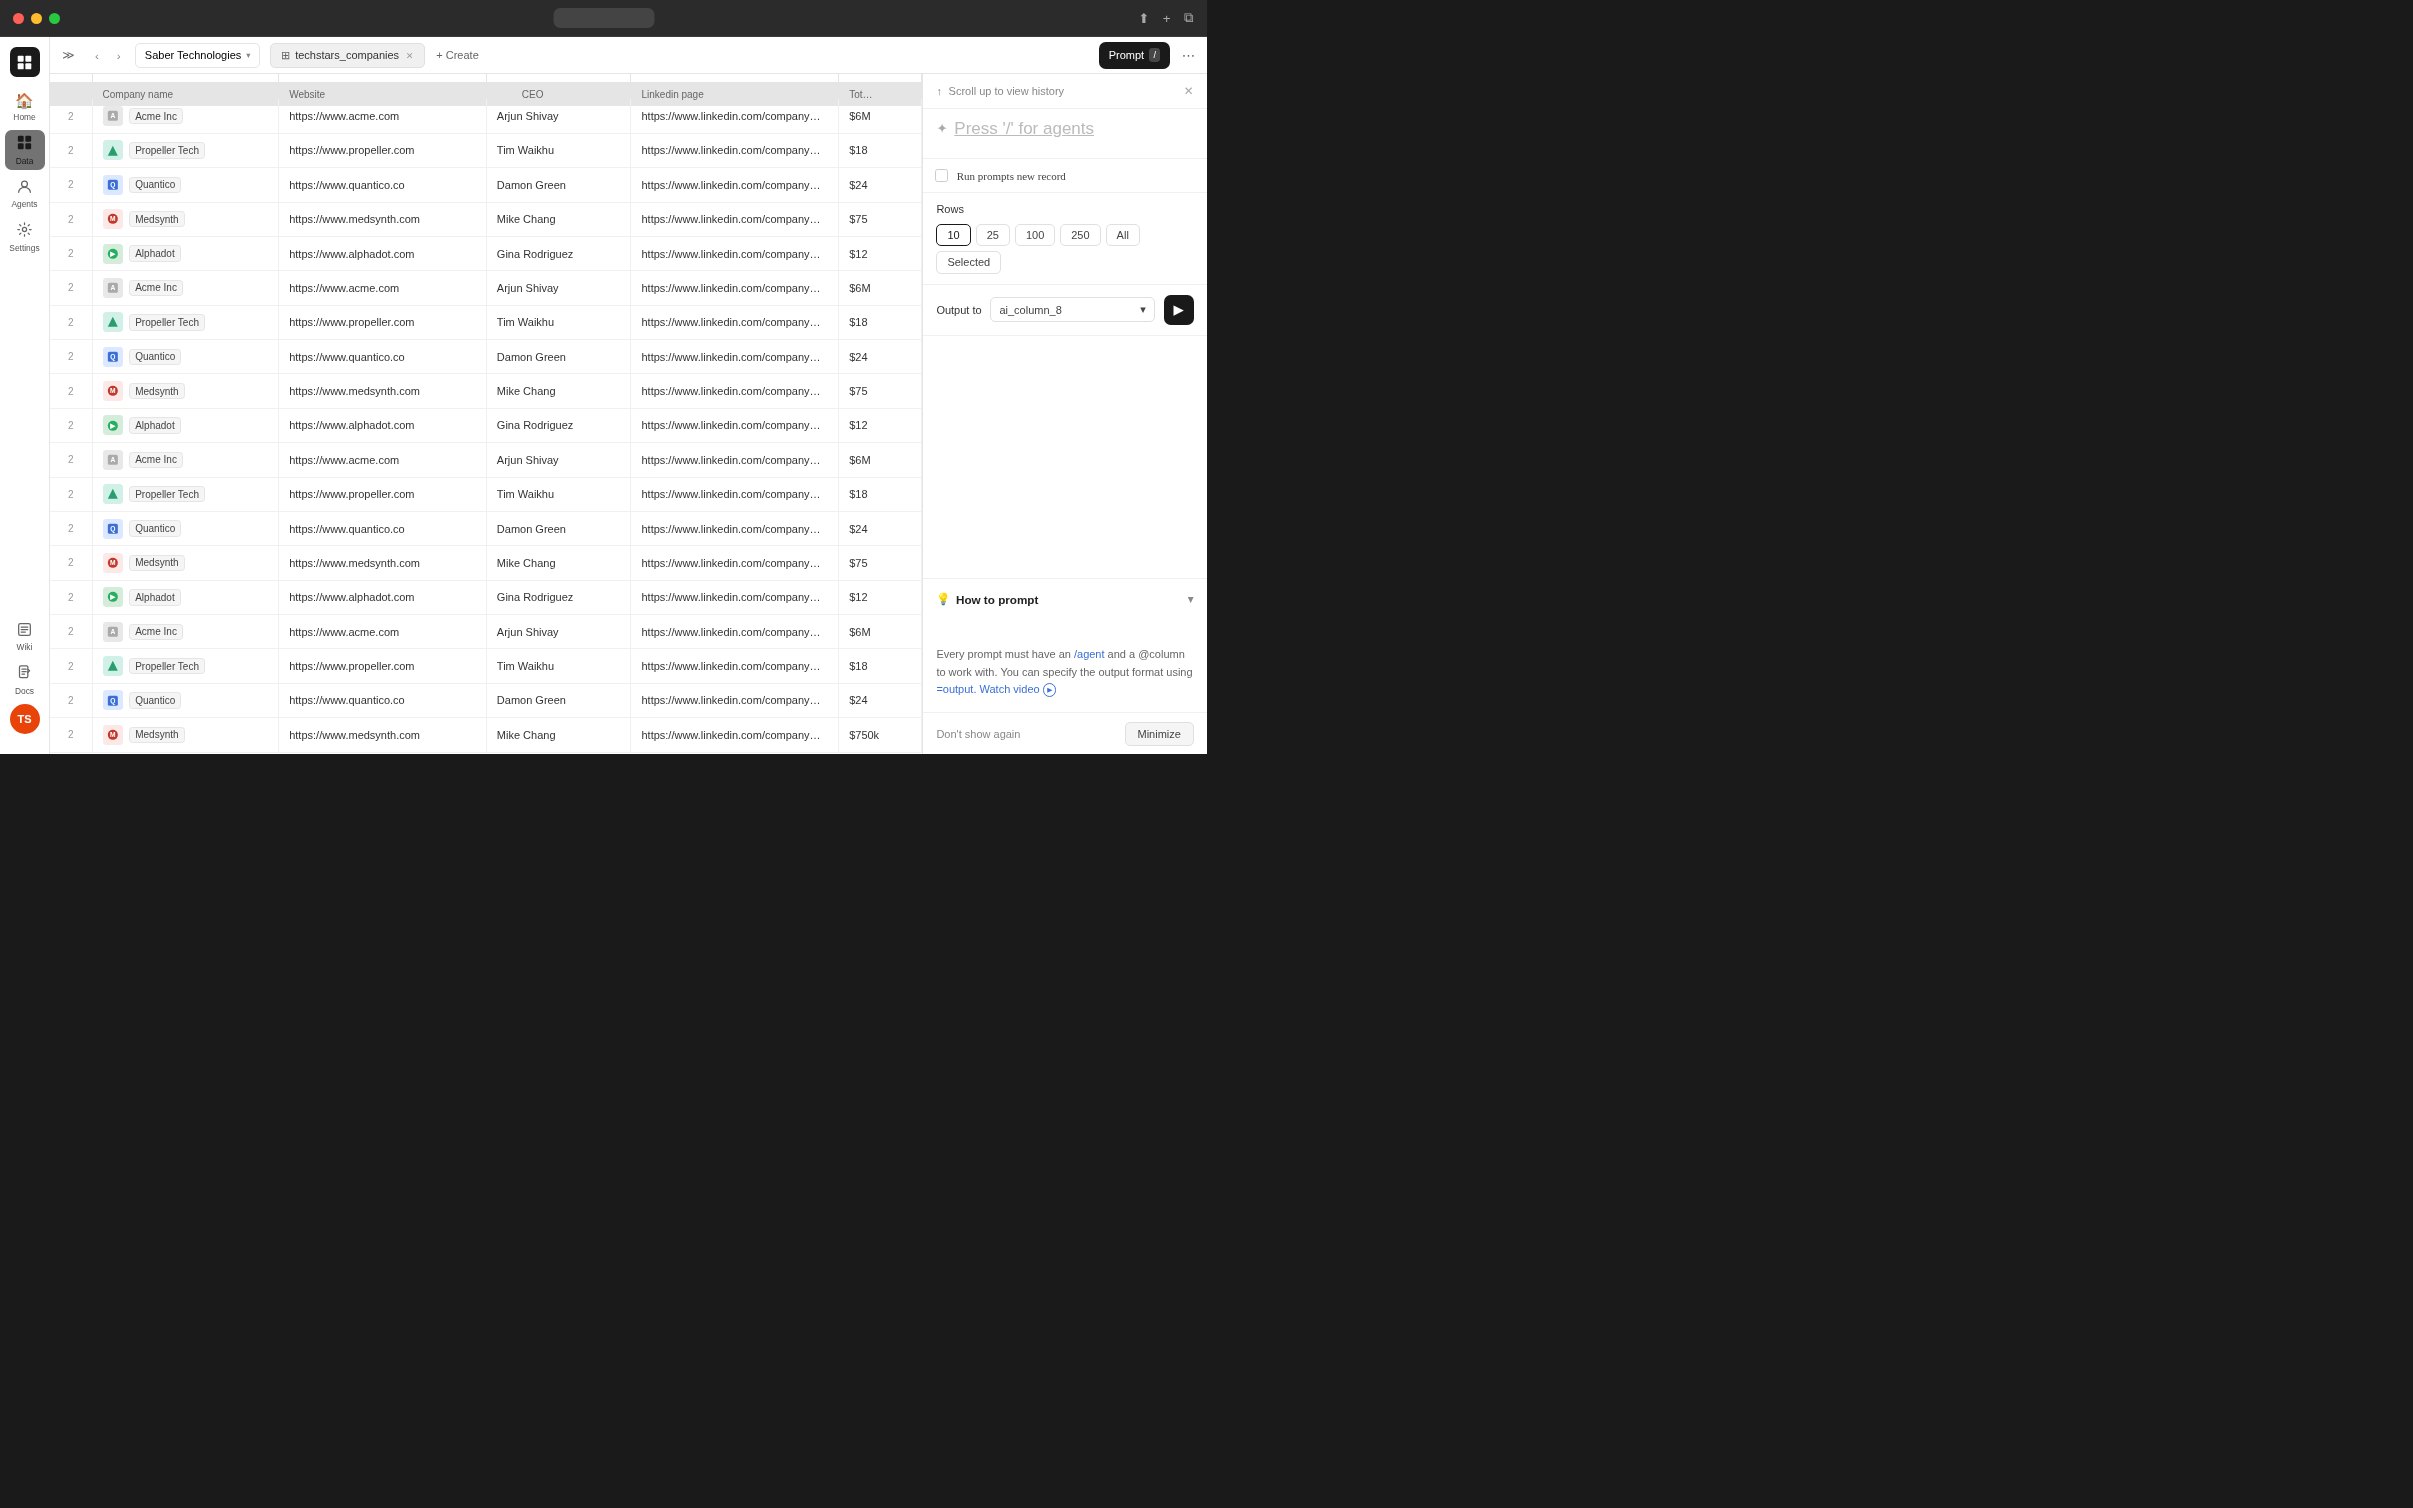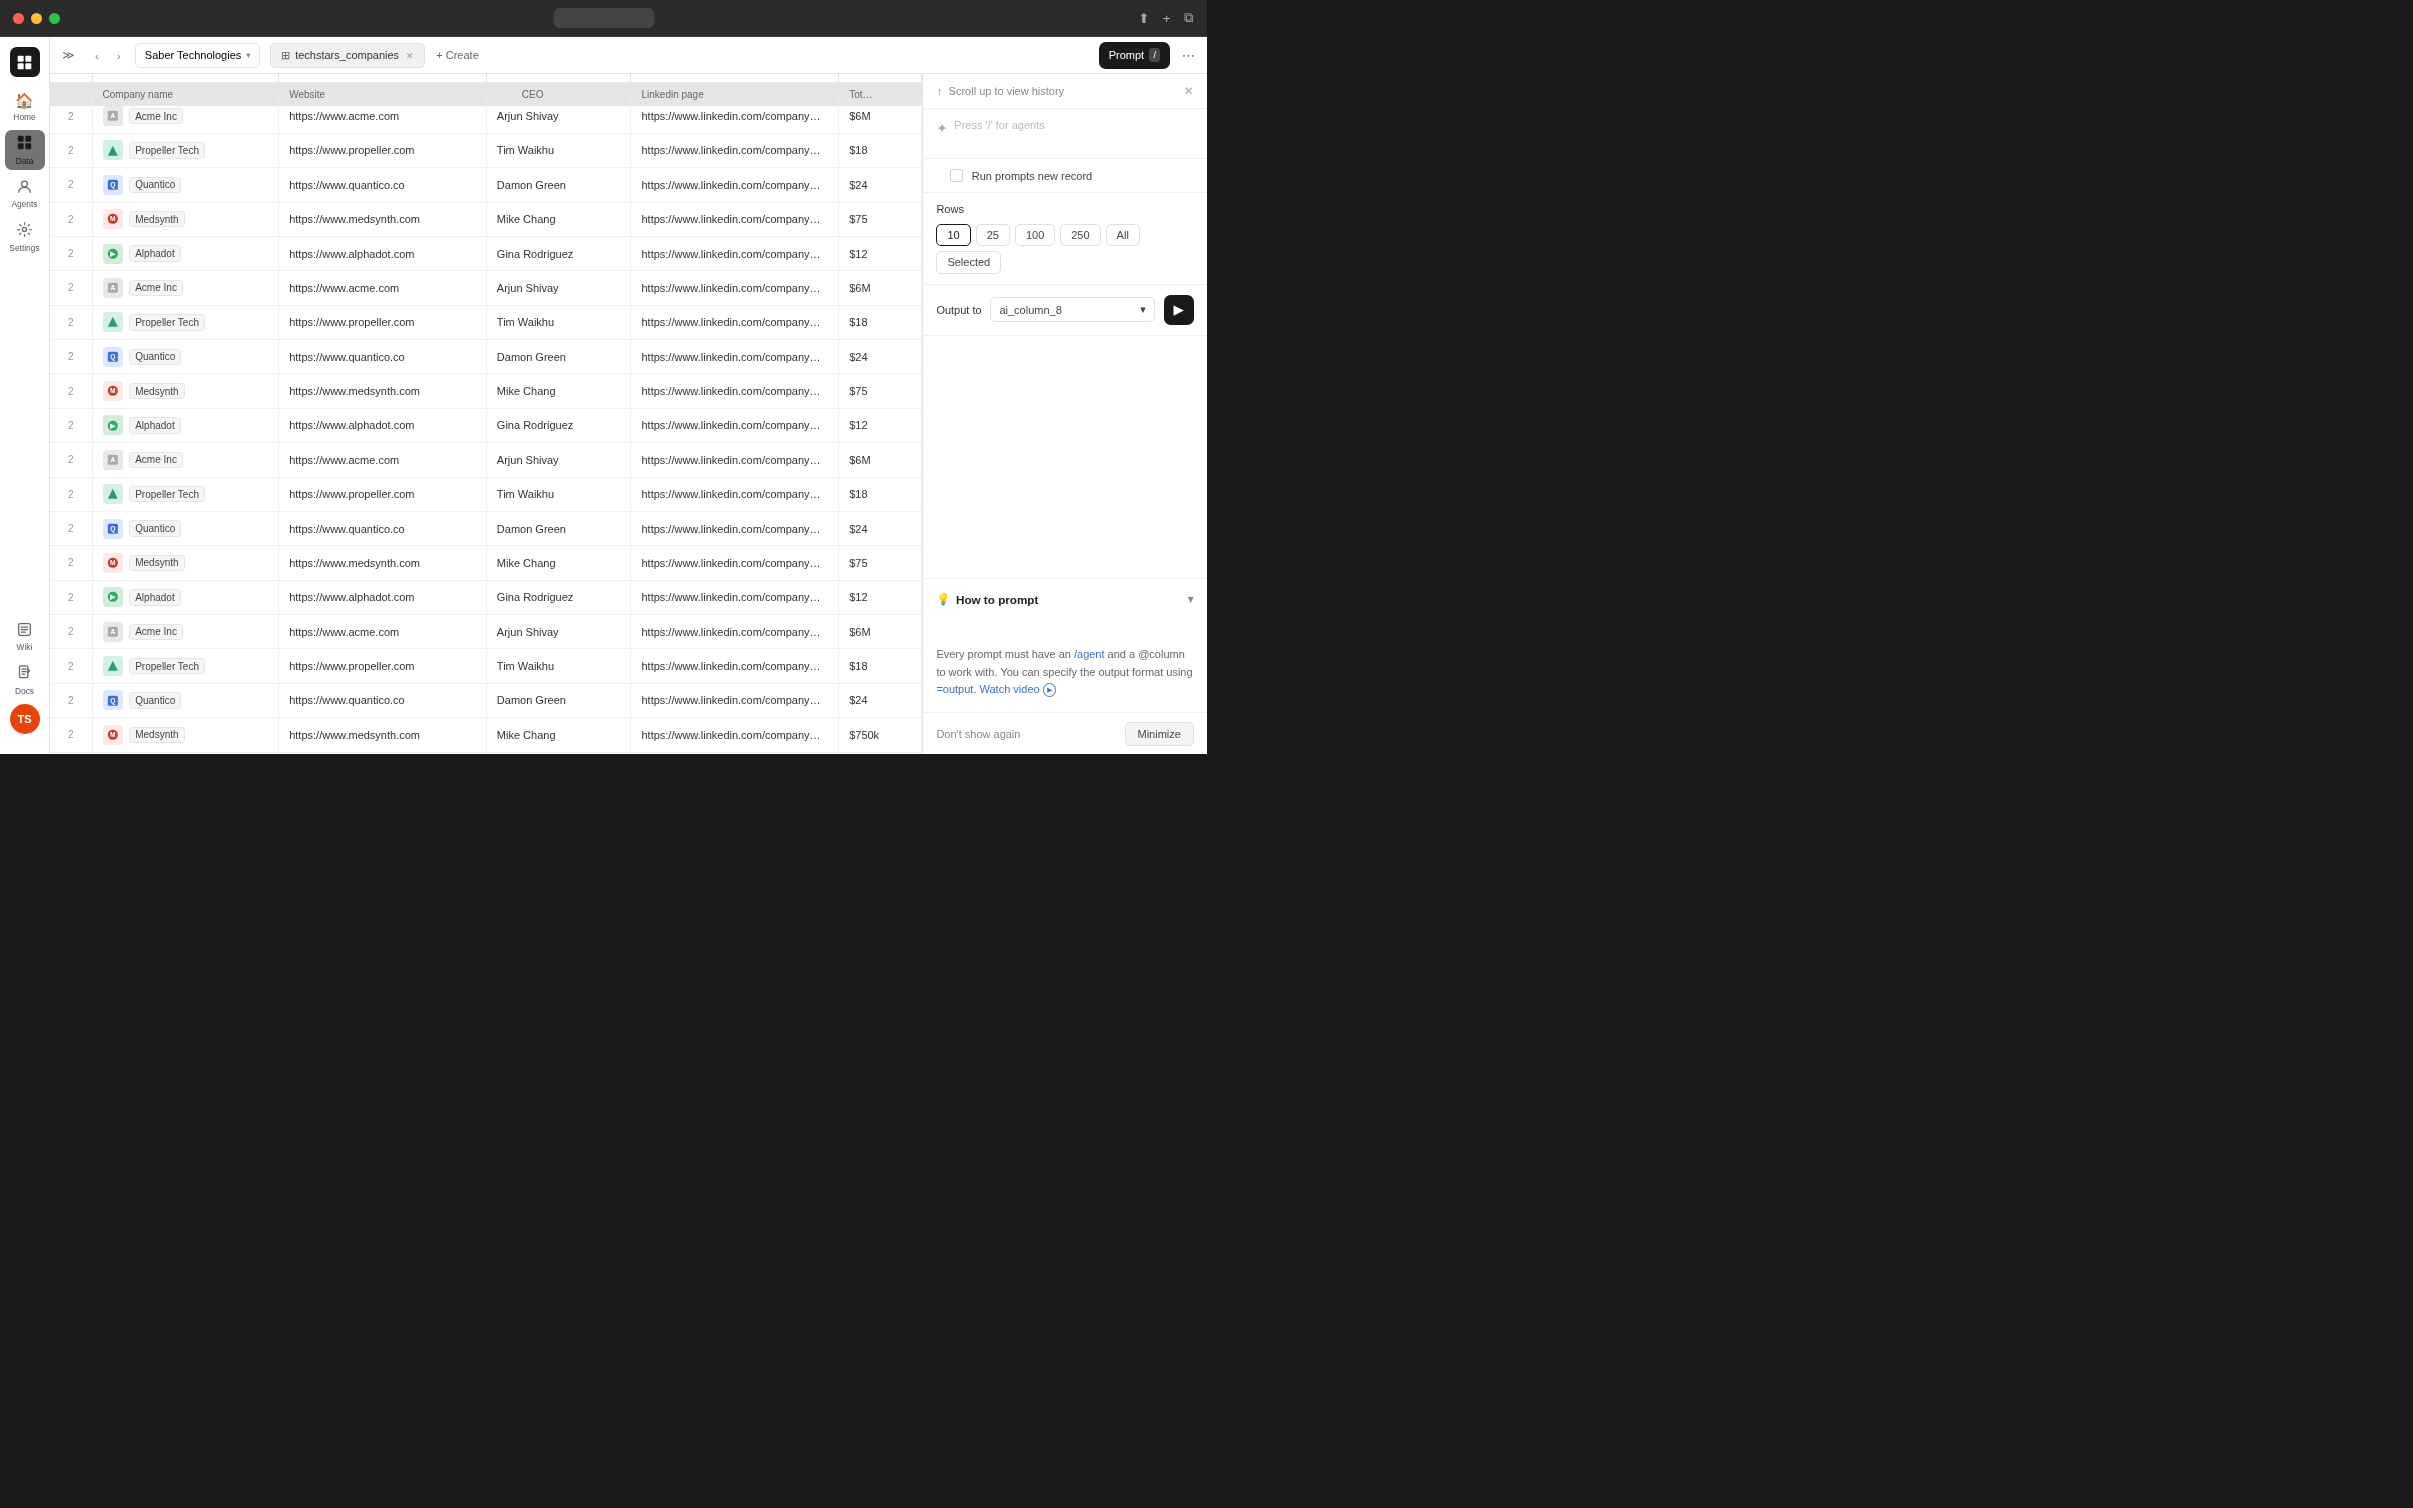--- a/index.html
+++ b/index.html
@@ -383,31 +383,33 @@
       align-items: flex-start;
       gap: 6.7px;
     }
     .prompt-stars {
       color: #aaa;
       font-size: 13.4px;
       margin-top: 1.7px;
     }
     .prompt-placeholder {
       color: #bbb;
-      font-size: 11px;
+      font-size: 17px;
       flex: 1;
+      text-decoration: underline;
     }
 
     
     .checkbox-row {
       display: flex;
       align-items: center;
       gap: 8.4px;
-      padding: 10px 27px;
+      padding: 10px 12px;
       border-bottom: 0.8px solid #f0f0f0;
+      font-family: Liberation Serif, serif;
     }
     .checkbox {
       width: 13.4px;
       height: 13.4px;
       border: 1.3px solid #ccc;
       border-radius: 2.5px;
       cursor: pointer;
     }
     .checkbox-label {
       font-size: 11px;

